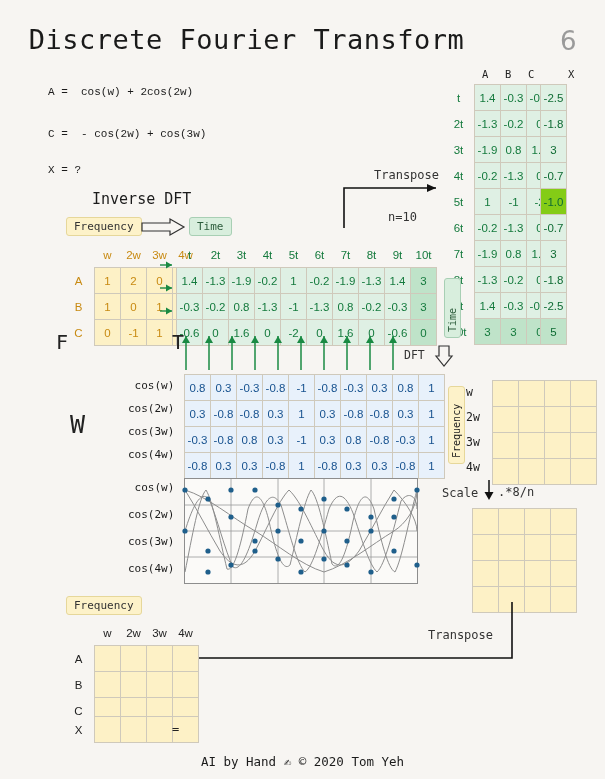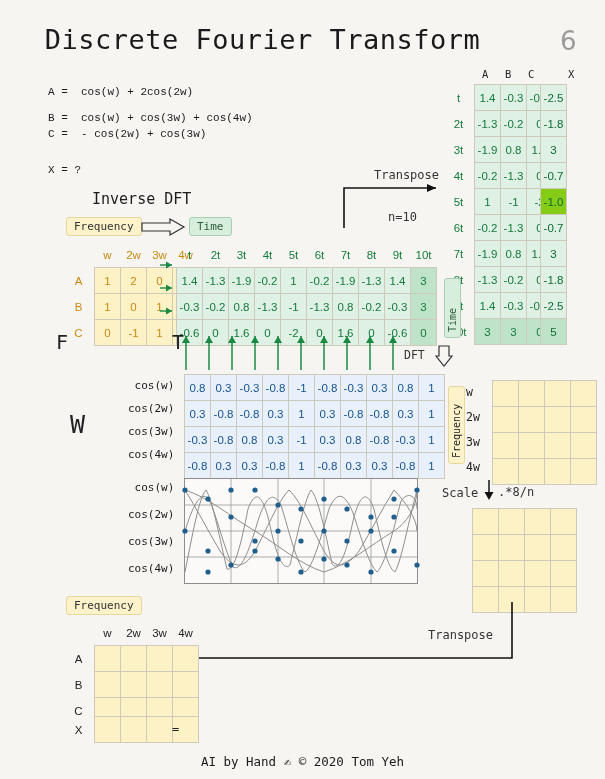--- a/index.html
+++ b/index.html
@@ -10,21 +10,21 @@
     position:relative;
     overflow:hidden;
     color:#222;
   }
   .page{position:absolute;inset:0;}
   
   .abs{position:absolute;}
   .title{
     top:24px;left:0;width:493px;text-align:center;
     font-family:"DejaVu Sans Mono", monospace;
-    font-size:27px;letter-spacing:.5px;color:#1a1a1a;padding-left:16px;
+    font-size:27px;letter-spacing:.5px;color:#1a1a1a;
   }
   .pagenum{
     top:26px;left:560px;font-size:26px;color:#9a9a9a;
     font-family:"DejaVu Sans", sans-serif;
   }
   .eq{font-family:Liberation Mono, monospace;font-size:11px;color:#1b1b1b;white-space:pre;}
   .label{font-family:"DejaVu Sans Mono", monospace;font-size:12px;}
   .secttl{font-family:"DejaVu Sans Mono", monospace;font-size:15px;color:#1b1b1b;}
   .chip{
     background:#fdf2c9;border:1px solid #e6d79a;border-radius:3px;
@@ -72,21 +72,20 @@
 </style>
 </head>
 <body>
 
 <div class="page">
 
   <div class="abs title">Discrete Fourier Transform</div>
   <div class="abs pagenum">6</div>
 
   <div class="abs eq" style="top:86px;left:48px;">A =  cos(w) + 2cos(2w)</div>
-  <div class="abs eq" style="top:112px;left:48px;">B =  cos(w) + cos(3w) + cos(4w)</div>
   <div class="abs eq" style="top:128px;left:48px;">C =  - cos(2w) + cos(3w)</div>
   <div class="abs eq" style="top:164px;left:48px;">X = ?</div>
 
   <div class="abs" style="top:68px;left:474px;">
 
     <div style="position:relative;height:14px;">
       <span class="abs colhdr" style="left:8px;top:0;">A</span>
       <span class="abs colhdr" style="left:31px;top:0;">B</span>
       <span class="abs colhdr" style="left:54px;top:0;">C</span>
       <span class="abs colhdr" style="left:94px;top:0;">X</span>

